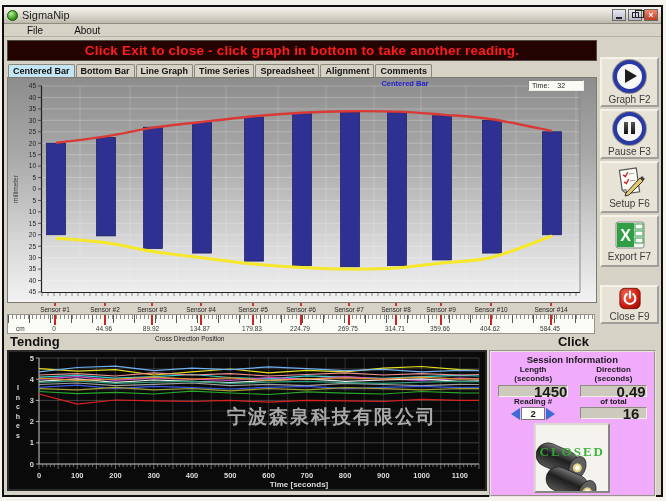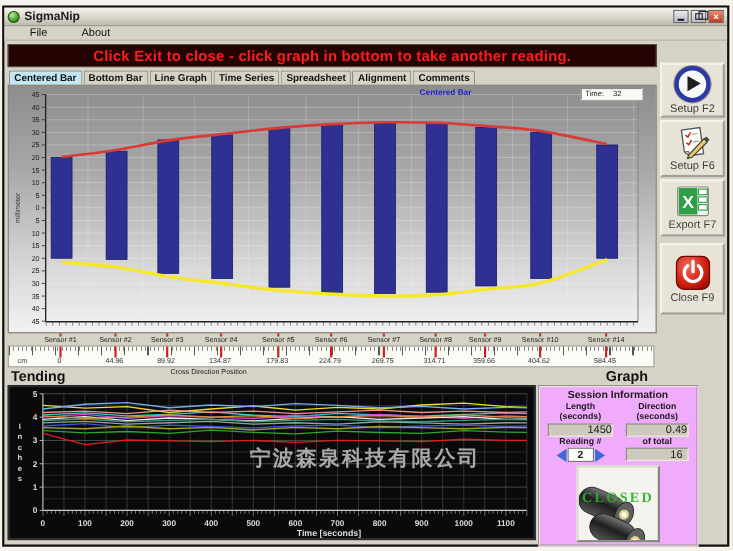--- a/index.html
+++ b/index.html
@@ -16,21 +16,21 @@
   }
   
   .titlebar {
     height:17px; display:flex; align-items:center; padding:0 3px;
     background:linear-gradient(180deg,#f5f3ed 0%,#d9d6cc 55%,#bdb9ac 100%);
     border-bottom:1px solid #8f8c80;
   }
   .app-icon { width:11px; height:11px; border-radius:50%;
     background: radial-gradient(circle at 35% 30%, #b8f0a0 0%, #3f9e1f 60%, #1c6a08 100%);
     border:1px solid #145005; flex:none; }
-  .app-title { font-size:11px; font-weight:bold; color:#1c1c1c; margin-left:4px; }
+  .app-title { font-size:11px; font-weight:normal; color:#1c1c1c; margin-left:4px; }
   .tb-spacer { flex:1; }
   .tb-btn { width:14px; height:12px; margin-left:2px; border:1px solid #6d6a60;
     display:flex; align-items:center; justify-content:center;
     background:linear-gradient(180deg,#e9e9f2 0%,#b9b9cd 100%);
     font-size:9px; line-height:1; color:#222; }
   .tb-btn.close { background:linear-gradient(180deg,#f2886d 0%,#c33a1e 100%); color:#fff; font-weight:bold; }
   .min-glyph { width:6px; height:2px; background:#222; margin-top:6px; }
   .restore-glyph { width:7px; height:6px; border:1px solid #222; background:transparent; position:relative; }
   .restore-glyph:before { content:""; position:absolute; left:2px; top:-3px; width:7px; height:6px; border:1px solid #222; }
   
@@ -85,21 +85,21 @@
     position:relative; }
   .watermark { position:absolute; left:218px; top:52px; font-size:19px; letter-spacing:2px;
     color:rgba(195,195,195,0.85); font-weight:bold; white-space:nowrap; }
   
   .session { flex:1; margin-left:2px; background:#f0abfc; border:2px groove #e8e5da;
     padding:2px 2px; font-size:9px; color:#1a1a1a; }
   .sess-title { font-weight:bold; font-size:9.5px; text-align:center; margin-bottom:1px; }
   .sess-grid { display:grid; grid-template-columns:1fr 1fr; column-gap:2px; row-gap:1px; text-align:center; }
   .sess-lbl { font-weight:bold; font-size:8px; line-height:1.1; white-space:pre-line; }
   .sess-val { background:#cdc9bc; border:1px solid #8d8a80; border-right-color:#f2efe6;
-    border-bottom-color:#f2efe6; font-weight:normal; font-size:10px; margin:0 5px; height:12px; line-height:11px;padding-left:35px; }
+    border-bottom-color:#f2efe6; font-weight:bold; font-size:15px; margin:0 5px; height:12px; line-height:11px;padding-left:35px; }
   .spin-cell { display:flex; align-items:center; justify-content:center; gap:1px; }
   .arrow-left { width:0; height:0; border-top:6px solid transparent; border-bottom:6px solid transparent;
     border-right:9px solid #3a6bd6; }
   .arrow-right { width:0; height:0; border-top:6px solid transparent; border-bottom:6px solid transparent;
     border-left:9px solid #3a6bd6; }
   .spin-box { width:24px; height:13px; background:#fdfdf8; border:1px solid #777;
     font-weight:bold; font-size:9.5px; text-align:center; line-height:12px; }
   .roller-box { width:76px; height:70px; margin:3px auto 0; background:#f4f3ee;
     border:2px outset #dcd9cf; position:relative; overflow:hidden; }
   .closed-label { position:absolute; left:0px; top:19px; width:100%; text-align:center;
@@ -393,21 +393,21 @@
           <div class="ruler-val" style="left: 410px;">359.66</div>
           <div class="red-tick" style="left: 482px;"></div>
           <div class="ruler-val" style="left: 460px;">404.62</div>
           <div class="red-tick" style="left: 542px;"></div>
           <div class="ruler-val" style="left: 520px;">584.45</div>
         </div>
 
       <div class="tend-row">
         <span class="tending">Tending</span>
         <span class="cdp">Cross Direction Position</span>
-        <span class="drive">Graph</span>
+        <span class="drive">Click</span>
       </div>
 
       <div class="bottom-row">
         <div class="ts-wrap">
           <svg id="tsChart" width="476" height="137">
               <line x1="30" y1="101.4" x2="470" y2="101.4" stroke="rgba(255,255,255,0.18)" stroke-width="0.7"></line>
               <line x1="30" y1="90.8" x2="470" y2="90.8" stroke="rgba(255,255,255,0.32)" stroke-width="0.7"></line>
               <line x1="30" y1="80.2" x2="470" y2="80.2" stroke="rgba(255,255,255,0.18)" stroke-width="0.7"></line>
               <line x1="30" y1="69.6" x2="470" y2="69.6" stroke="rgba(255,255,255,0.32)" stroke-width="0.7"></line>
               <line x1="30" y1="59" x2="470" y2="59" stroke="rgba(255,255,255,0.18)" stroke-width="0.7"></line>
@@ -649,21 +649,30 @@
           </div>
         </div>
       </div>
     </div>
 
     <div class="sidebar">
       <div class="sbtn" style="height:50px">
         <span class="ring">
             <span class="gl-play"></span>
           </span>
-        <span>Setup F2</span>
+        <span>Graph F2</span>
+      </div>
+      <div class="sbtn" style="height:50px">
+        <span class="ring">
+            <span class="gl-pause">
+              <span></span>
+              <span></span>
+            </span>
+          </span>
+        <span>Pause F3</span>
       </div>
       <div class="sbtn" style="height:52px">
         <svg class="icon-svg" width="32" height="32" viewBox="0 0 32 32">
           <g transform="rotate(-8 16 16)">
             <path d="M7 4 h17 v24 h-13 l-4 -4 z" fill="#fdfdf8" stroke="#555" stroke-width="1.2"></path>
             <path d="M7 24 l4 0 0 4 z" fill="#cfcfc6" stroke="#555" stroke-width="0.8"></path>
             <path d="M10 9 l2 2 3 -4" stroke="#cc2222" stroke-width="1.4" fill="none"></path>
             <path d="M10 16 l2 2 3 -4" stroke="#cc2222" stroke-width="1.4" fill="none"></path>
             <line x1="16" y1="9" x2="21" y2="9" stroke="#999" stroke-width="1"></line>
             <line x1="16" y1="16" x2="21" y2="16" stroke="#999" stroke-width="1"></line>
@@ -679,21 +688,21 @@
           <rect x="3" y="3" width="17" height="24" fill="#2f9e44"></rect>
           <text x="11.5" y="21" font-size="16" font-weight="bold" fill="#fff" text-anchor="middle" font-family="Liberation Sans, sans-serif">X</text>
           <g stroke="#2f9e44" stroke-width="1" fill="#fff">
             <rect x="21" y="4" width="8" height="5"></rect>
               <rect x="21" y="11" width="8" height="5"></rect>
               <rect x="21" y="18" width="8" height="5"></rect>
           </g>
         </svg>
         <span>Export F7</span>
       </div>
-      <div class="sbtn" style="height:65px; margin-top:4px">
+      <div class="sbtn" style="height:39px; margin-top:16px">
         <svg class="icon-svg" width="34" height="34" viewBox="0 0 34 34">
           <defs>
             <radialGradient id="pw" cx="0.35" cy="0.3" r="0.9">
               <stop offset="0" stop-color="#f26a5a"></stop>
                 <stop offset="0.6" stop-color="#cf1f10"></stop>
                 <stop offset="1" stop-color="#8f0a02"></stop>
             </radialGradient>
           </defs>
           <rect x="2" y="2" width="30" height="30" rx="7" fill="url(#pw)" stroke="#6d0800" stroke-width="1.2"></rect>
           <path d="M 12.2 10.6 A 8 8 0 1 0 21.8 10.6" fill="none" stroke="#fff" stroke-width="3" stroke-linecap="round"></path>

